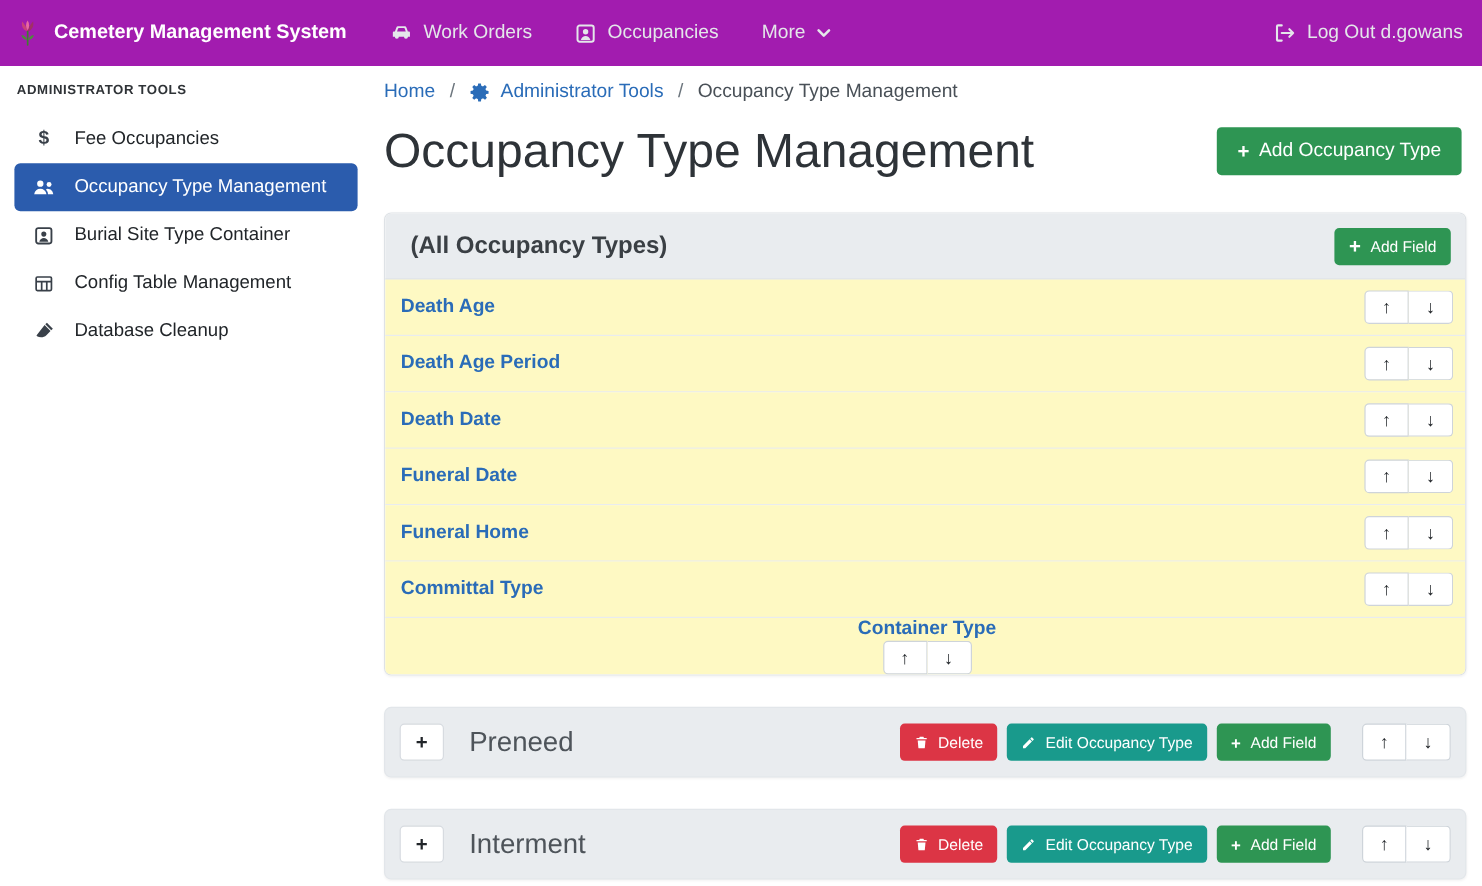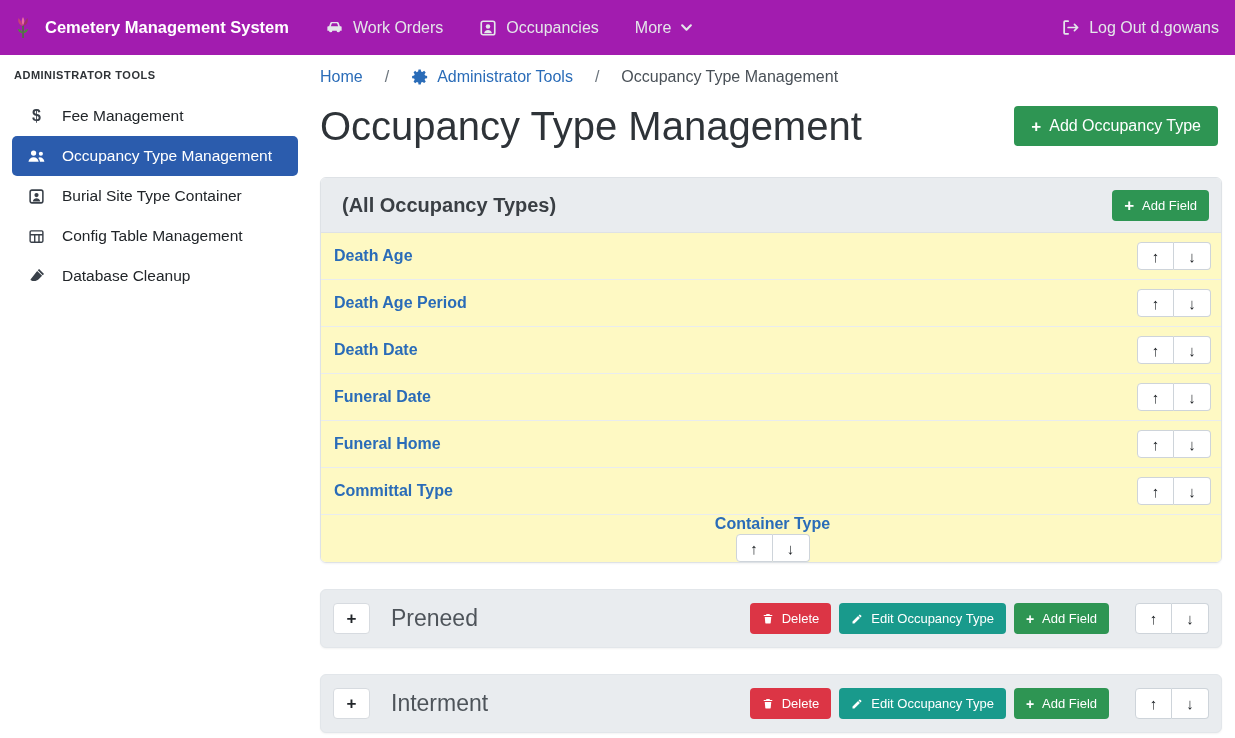--- a/index.html
+++ b/index.html
@@ -46,21 +46,21 @@
     font-size: 15.5px; cursor: pointer;
   }
   .side-item .side-ic { width: 21px; display: inline-flex; justify-content: center; color: #394049; }
   .side-item.active { background: #2b5cad; color: #ffffff; }
   .side-item.active .side-ic { color: #ffffff; }
   .dollar-glyph { font-weight: 700; font-size: 16px; }
 
   
   .main { flex: 1; padding: 13px 13px 0 12px; overflow: hidden; }
 
-  .breadcrumb { display: flex; align-items: center; gap: 22px; font-size: 16px; }
+  .breadcrumb { display: flex; align-items: center; gap: 12px; font-size: 16px; }
   .crumb-link { color: #2a6cb8; cursor: pointer; display: flex; align-items: center; gap: 8px; }
   .crumb-sep { color: #6c757d; }
   .crumb-current { color: #495057; }
   .gear-ic { color: #2a6cb8; display: inline-flex; }
 
   .page-header { display: flex; align-items: center; justify-content: space-between; margin-top: 16px; }
   .page-title { font-size: 40px; font-weight: 500; color: #2e3338; line-height: 1.2; }
 
   .btn {
     display: inline-flex; align-items: center; gap: 8px; border: none;
@@ -175,21 +175,21 @@
   </a>
 </nav>
 
 <div class="layout">
 
   <aside class="sidebar">
     <div class="sidebar-heading">ADMINISTRATOR TOOLS</div>
 
     <div class="side-item">
       <span class="side-ic dollar-glyph">$</span>
-      <span>Fee Management</span>
+      <span>Fee Occupancies</span>
     </div>
 
     <div class="side-item active">
       <span class="side-ic">
         <svg width="19" height="16" viewBox="0 0 26 20" fill="currentColor">
           <circle cx="9" cy="6" r="3.6"></circle>
           <path d="M2 18c.7-4 3.4-6.2 7-6.2s6.3 2.2 7 6.2z"></path>
           <circle cx="19" cy="7" r="2.8"></circle>
           <path d="M17.3 11.7c3.4.2 5.9 2 6.5 6.3h-6a8.6 8.6 0 0 0-2.3-5.3c.6-.5 1.2-.8 1.8-1z"></path>
         </svg>

